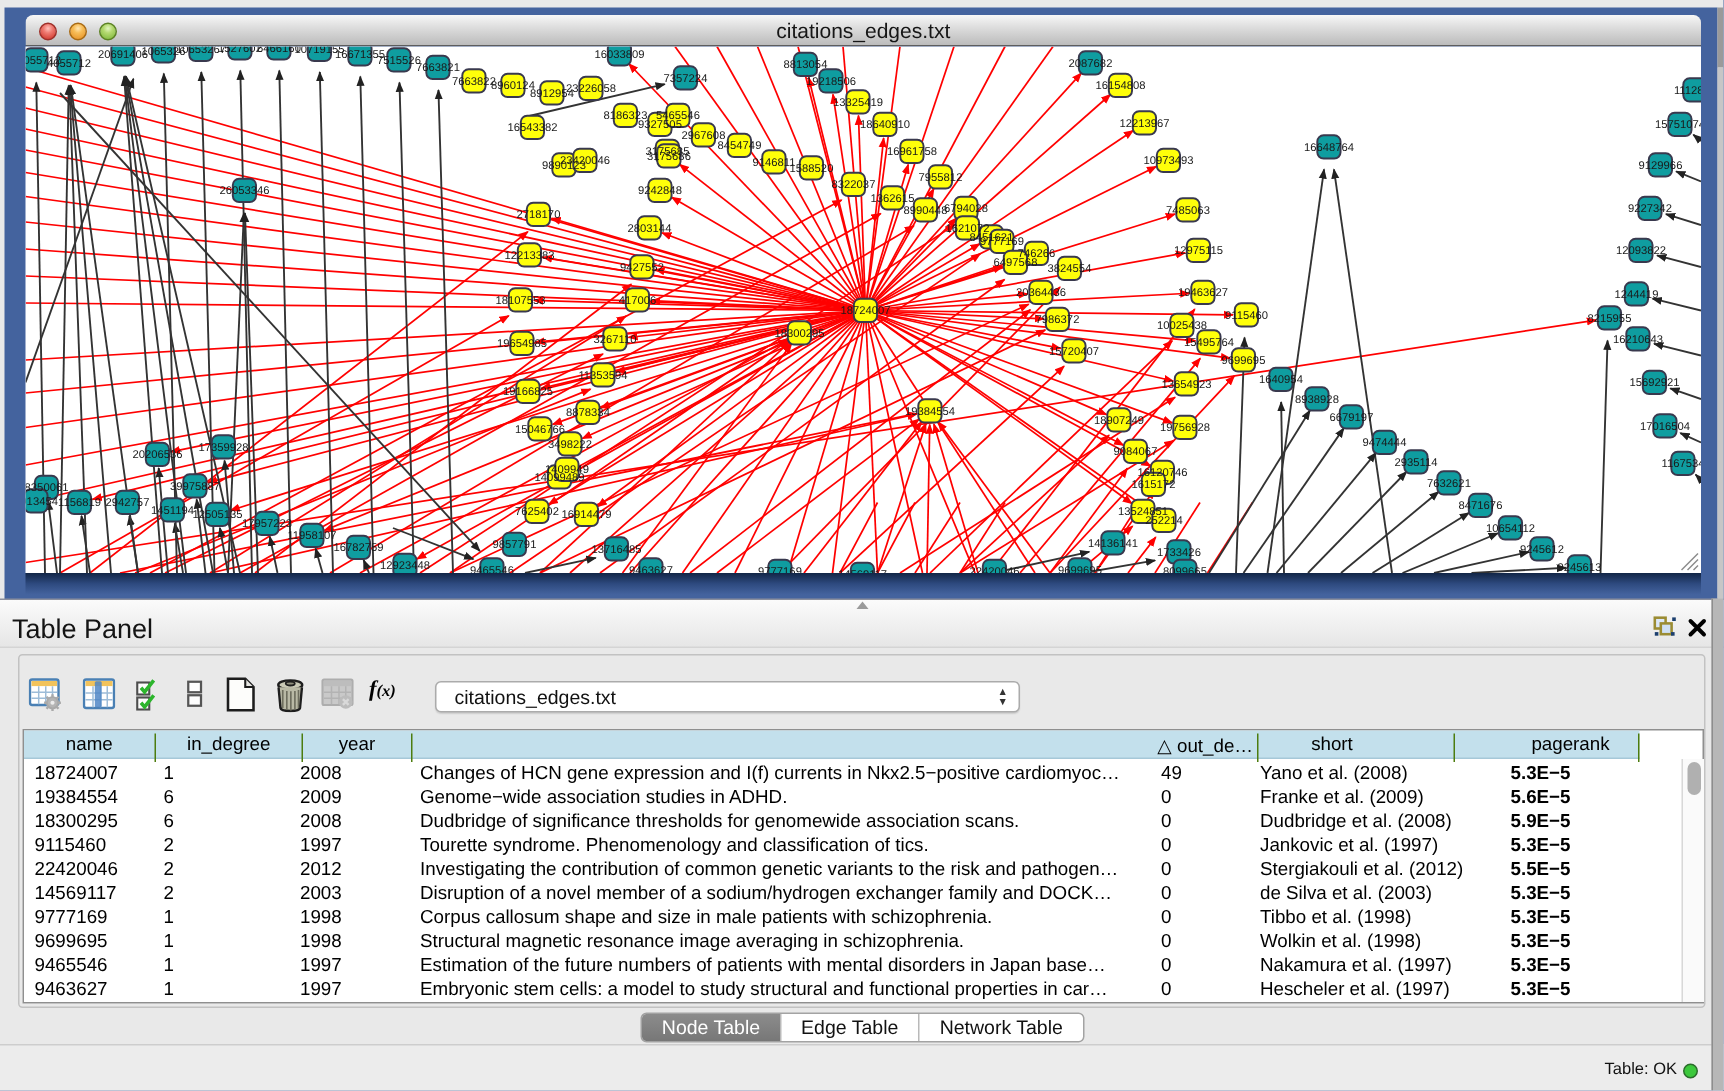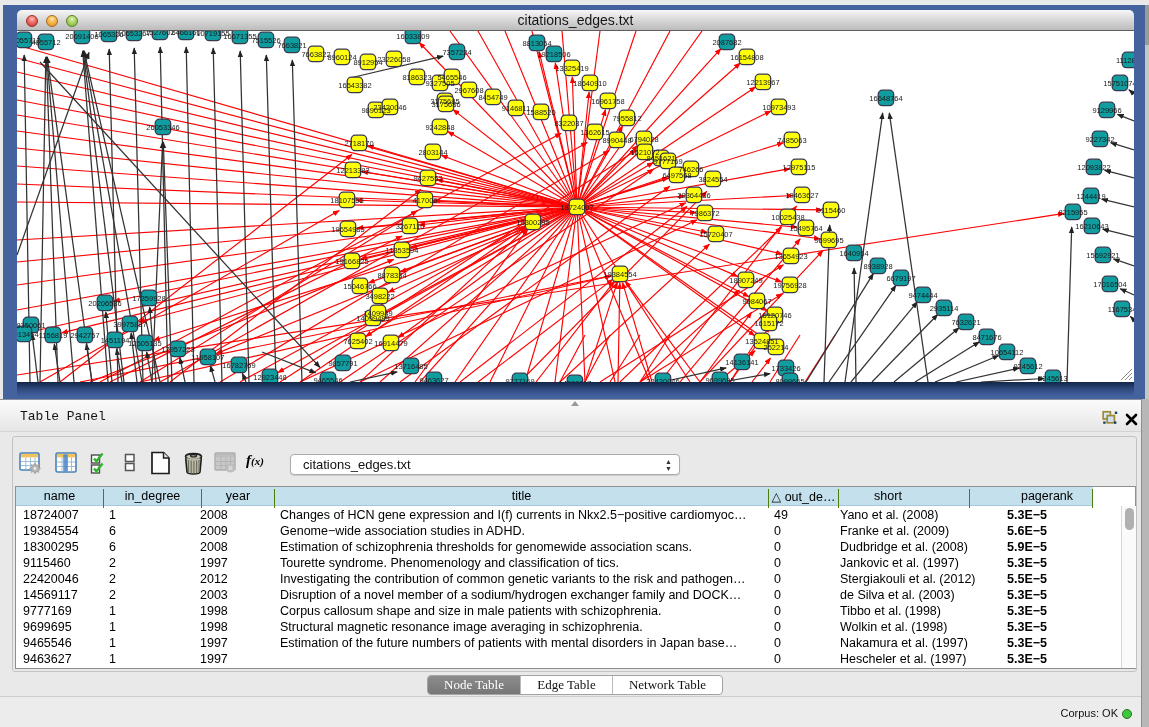--- a/index.html
+++ b/index.html
@@ -11,21 +11,21 @@
 #titlebar { position:absolute; left:0; top:0; width:1117px; height:21px; border-radius:5px 5px 0 0;
   background:linear-gradient(#f7f7f7,#dedede 40%,#c4c4c4 85%,#bcbcbc); border-bottom:1px solid #5d5d5d; }
 #titlebar .title { position:absolute; left:0; right:0; top:2px; text-align:center; font-size:14px; color:#161616; }
 .tl { position:absolute; top:5px; width:12px; height:12px; border-radius:50%; }
 #tl1 { left:9px; background:radial-gradient(circle at 50% 30%, #ffc1bb 0%, #ef7b72 35%, #d84b41 75%, #c03a34 100%); border:1px solid #9e2f29; }
 #tl2 { left:29px; background:radial-gradient(circle at 50% 30%, #ffe6b3 0%, #f7bd58 35%, #eb9f36 75%, #d98c28 100%); border:1px solid #a86a14; }
 #tl3 { left:49px; background:radial-gradient(circle at 50% 30%, #e2f5c0 0%, #b4d971 35%, #8fc24c 75%, #7cb13e 100%); border:1px solid #5c8224; }
 #canvas { position:absolute; left:0; top:21px; width:1117px; height:351px; background:#fff; overflow:hidden; }
 #tpheader { position:absolute; left:0; top:399px; width:1149px; height:33px;
   background:linear-gradient(#fbfbfb,#e6e6e6); border-top:1px solid #8b8f9d; border-bottom:1px solid #d4d4d4; }
-#tpheader .t { position:absolute; left:20px; top:9px; font-size:13px; color:#141414;font-family:Liberation Mono, monospace; }
+#tpheader .t { position:absolute; left:8px; top:9px; font-size:18px; color:#141414; }
 #grip { position:absolute; left:571px; top:401px; width:0; height:0;
   border-left:4px solid transparent; border-right:4px solid transparent; border-bottom:5px solid #9a9a9a; }
 #tpx { position:absolute; left:1125px; top:412px; }
 #tpfloat { position:absolute; left:1102px; top:410px; }
 #tpbody { position:absolute; left:0; top:432px; width:1149px; height:295px; background:#e9e9e9; }
 #container { position:absolute; left:12px; top:4px; width:1125px; height:236px;
   border:1px solid #c2c2c2; border-radius:3px; background:#e9e9e9; }
 .tbicon { position:absolute; top:14px; }
 #combo { position:absolute; left:277px; top:17px; width:390px; height:21px; background:#fff;
   border:1px solid #ababab; border-radius:4px; box-shadow:0 1px 1px rgba(0,0,0,0.12); font-size:13px; color:#111; }
@@ -36,21 +36,21 @@
 #thead span { position:absolute; top:2px; text-align:center; border-right:1px solid #4d7c0f; height:19px; }
 #tbodyrows { position:absolute; left:0; top:0; width:1105px; height:181px; font-size:12.5px; color:#000; }
 .trow { position:absolute; left:0; width:1105px; height:16px; white-space:nowrap; }
 .trow span { position:absolute; top:1px; overflow:hidden; }
 .c1 { left:7px; width:85px; } .c2 { left:93px; width:60px; } .c3 { left:184px; width:60px; }
 .c4 { left:264px; width:492px; } .c5 { left:758px; width:60px; }
 .c6 { left:824px; width:162px; text-align:left; } .c7 { left:991px; width:95px;font-weight:bold; }
 #vscroll { position:absolute; left:1105px; top:19px; width:15px; height:162px; background:#fafafa; border-left:1px solid #d8d8d8; }
 #vthumb { position:absolute; left:2.5px; top:2px; width:9px; height:22px; background:#b0b0b0; border-radius:5px; }
 #tabs { position:absolute; left:427px; top:675px; width:296px; height:20px; background:#fff;
-  border:1px solid #a3a3a3; border-radius:4px; font-size:13px; color:#111;font-family:Liberation Serif, serif; }
+  border:1px solid #a3a3a3; border-radius:4px; font-size:13px; color:#111; }
 #tabs .seg { position:absolute; top:0; height:18px; text-align:center; padding-top:1px; }
 #seg1 { left:0; width:92px; background:linear-gradient(#8c8c8c,#777); color:#fff; border-radius:3px 0 0 3px; }
 #seg2 { left:92px; width:92px; border-left:1px solid #b9b9b9; }
 #seg3 { left:184px; width:110px; border-left:1px solid #b9b9b9; }
 #status { position:absolute; left:0; top:696px; width:1149px; height:31px; background:#ececec; border-top:1px solid #cdcdcd; }
 #status .m { position:absolute; right:31px; top:10px; font-size:11px; color:#111; }
 #gdot { position:absolute; left:1122px; top:709px; width:10px; height:10px; border-radius:50%;
   background:#3cc83c; border:1.5px solid #2b6d2b; }
 #rightstrip { position:absolute; left:1141px; top:399px; width:8px; height:328px; background:#b7b7b7; border-left:1px solid #8d8d8d; }
 #rightstrip2 { position:absolute; left:1145px; top:5px; width:4px; height:40px; background:#9a9a9a; }
@@ -620,21 +620,20 @@
     <div class="tbicon" style="left:233px;top:15px;font-size:15px;font-style:italic;font-weight:bold;font-family:'Liberation Serif',serif">f<span style="font-size:11px">(x)</span></div>
     <div id="combo">
         <span class="ct">citations_edges.txt</span>
         <span class="arr">▲<br>▼</span>
       </div>
     <div id="table">
       <div id="thead">
         <span style="left:0;width:88px">name</span>
         <span style="left:88px;width:98px">in_degree</span>
         <span style="left:186px;width:73px">year</span>
-        <span style="left:259px;width:494px">title</span>
         <span style="left:753px;width:70px">△ out_de…</span>
         <span style="left:791px;width:163px">short</span>
         <span style="left:986px;width:91px">pagerank</span>
       </div>
       <div id="tbodyrows" style="top:19px">
 <div class="trow" style="top:1px">
             <span class="c1">18724007</span>
             <span class="c2">1</span>
             <span class="c3">2008</span>
             <span class="c4">Changes of HCN gene expression and I(f) currents in Nkx2.5−positive cardiomyoc…</span>
@@ -648,21 +647,21 @@
             <span class="c3">2009</span>
             <span class="c4">Genome−wide association studies in ADHD.</span>
             <span class="c5">0</span>
             <span class="c6">Franke et al. (2009)</span>
             <span class="c7">5.6E−5</span>
           </div>
 <div class="trow" style="top:33px">
             <span class="c1">18300295</span>
             <span class="c2">6</span>
             <span class="c3">2008</span>
-            <span class="c4">Estimation of schizophrenia thresholds for genomewide association scans.</span>
+            <span class="c4">Dudbridge of significance thresholds for genomewide association scans.</span>
             <span class="c5">0</span>
             <span class="c6">Dudbridge et al. (2008)</span>
             <span class="c7">5.9E−5</span>
           </div>
 <div class="trow" style="top:49px">
             <span class="c1">9115460</span>
             <span class="c2">2</span>
             <span class="c3">1997</span>
             <span class="c4">Tourette syndrome. Phenomenology and classification of tics.</span>
             <span class="c5">0</span>
@@ -711,34 +710,35 @@
             <span class="c3">1997</span>
             <span class="c4">Estimation of the future numbers of patients with mental disorders in Japan base…</span>
             <span class="c5">0</span>
             <span class="c6">Nakamura et al. (1997)</span>
             <span class="c7">5.3E−5</span>
           </div>
 <div class="trow" style="top:145px">
             <span class="c1">9463627</span>
             <span class="c2">1</span>
             <span class="c3">1997</span>
+            <span class="c4">Embryonic stem cells: a model to study structural and functional properties in car…</span>
             <span class="c5">0</span>
             <span class="c6">Hescheler et al. (1997)</span>
             <span class="c7">5.3E−5</span>
           </div>
       </div>
       <div id="vscroll">
           <div id="vthumb"></div>
         </div>
     </div>
   </div>
 </div>
 <div id="tabs">
   <div class="seg" id="seg1">Node Table</div>
   <div class="seg" id="seg2">Edge Table</div>
   <div class="seg" id="seg3">Network Table</div>
 </div>
 <div id="status">
-    <span class="m">Corpus: OK</span>
+    <span class="m">Table: OK</span>
   </div>
 <div id="gdot"></div>
 <div id="rightstrip"></div>
 <div id="rightstrip2"></div>
 <div id="rightstrip3"></div>
 </body></html>

